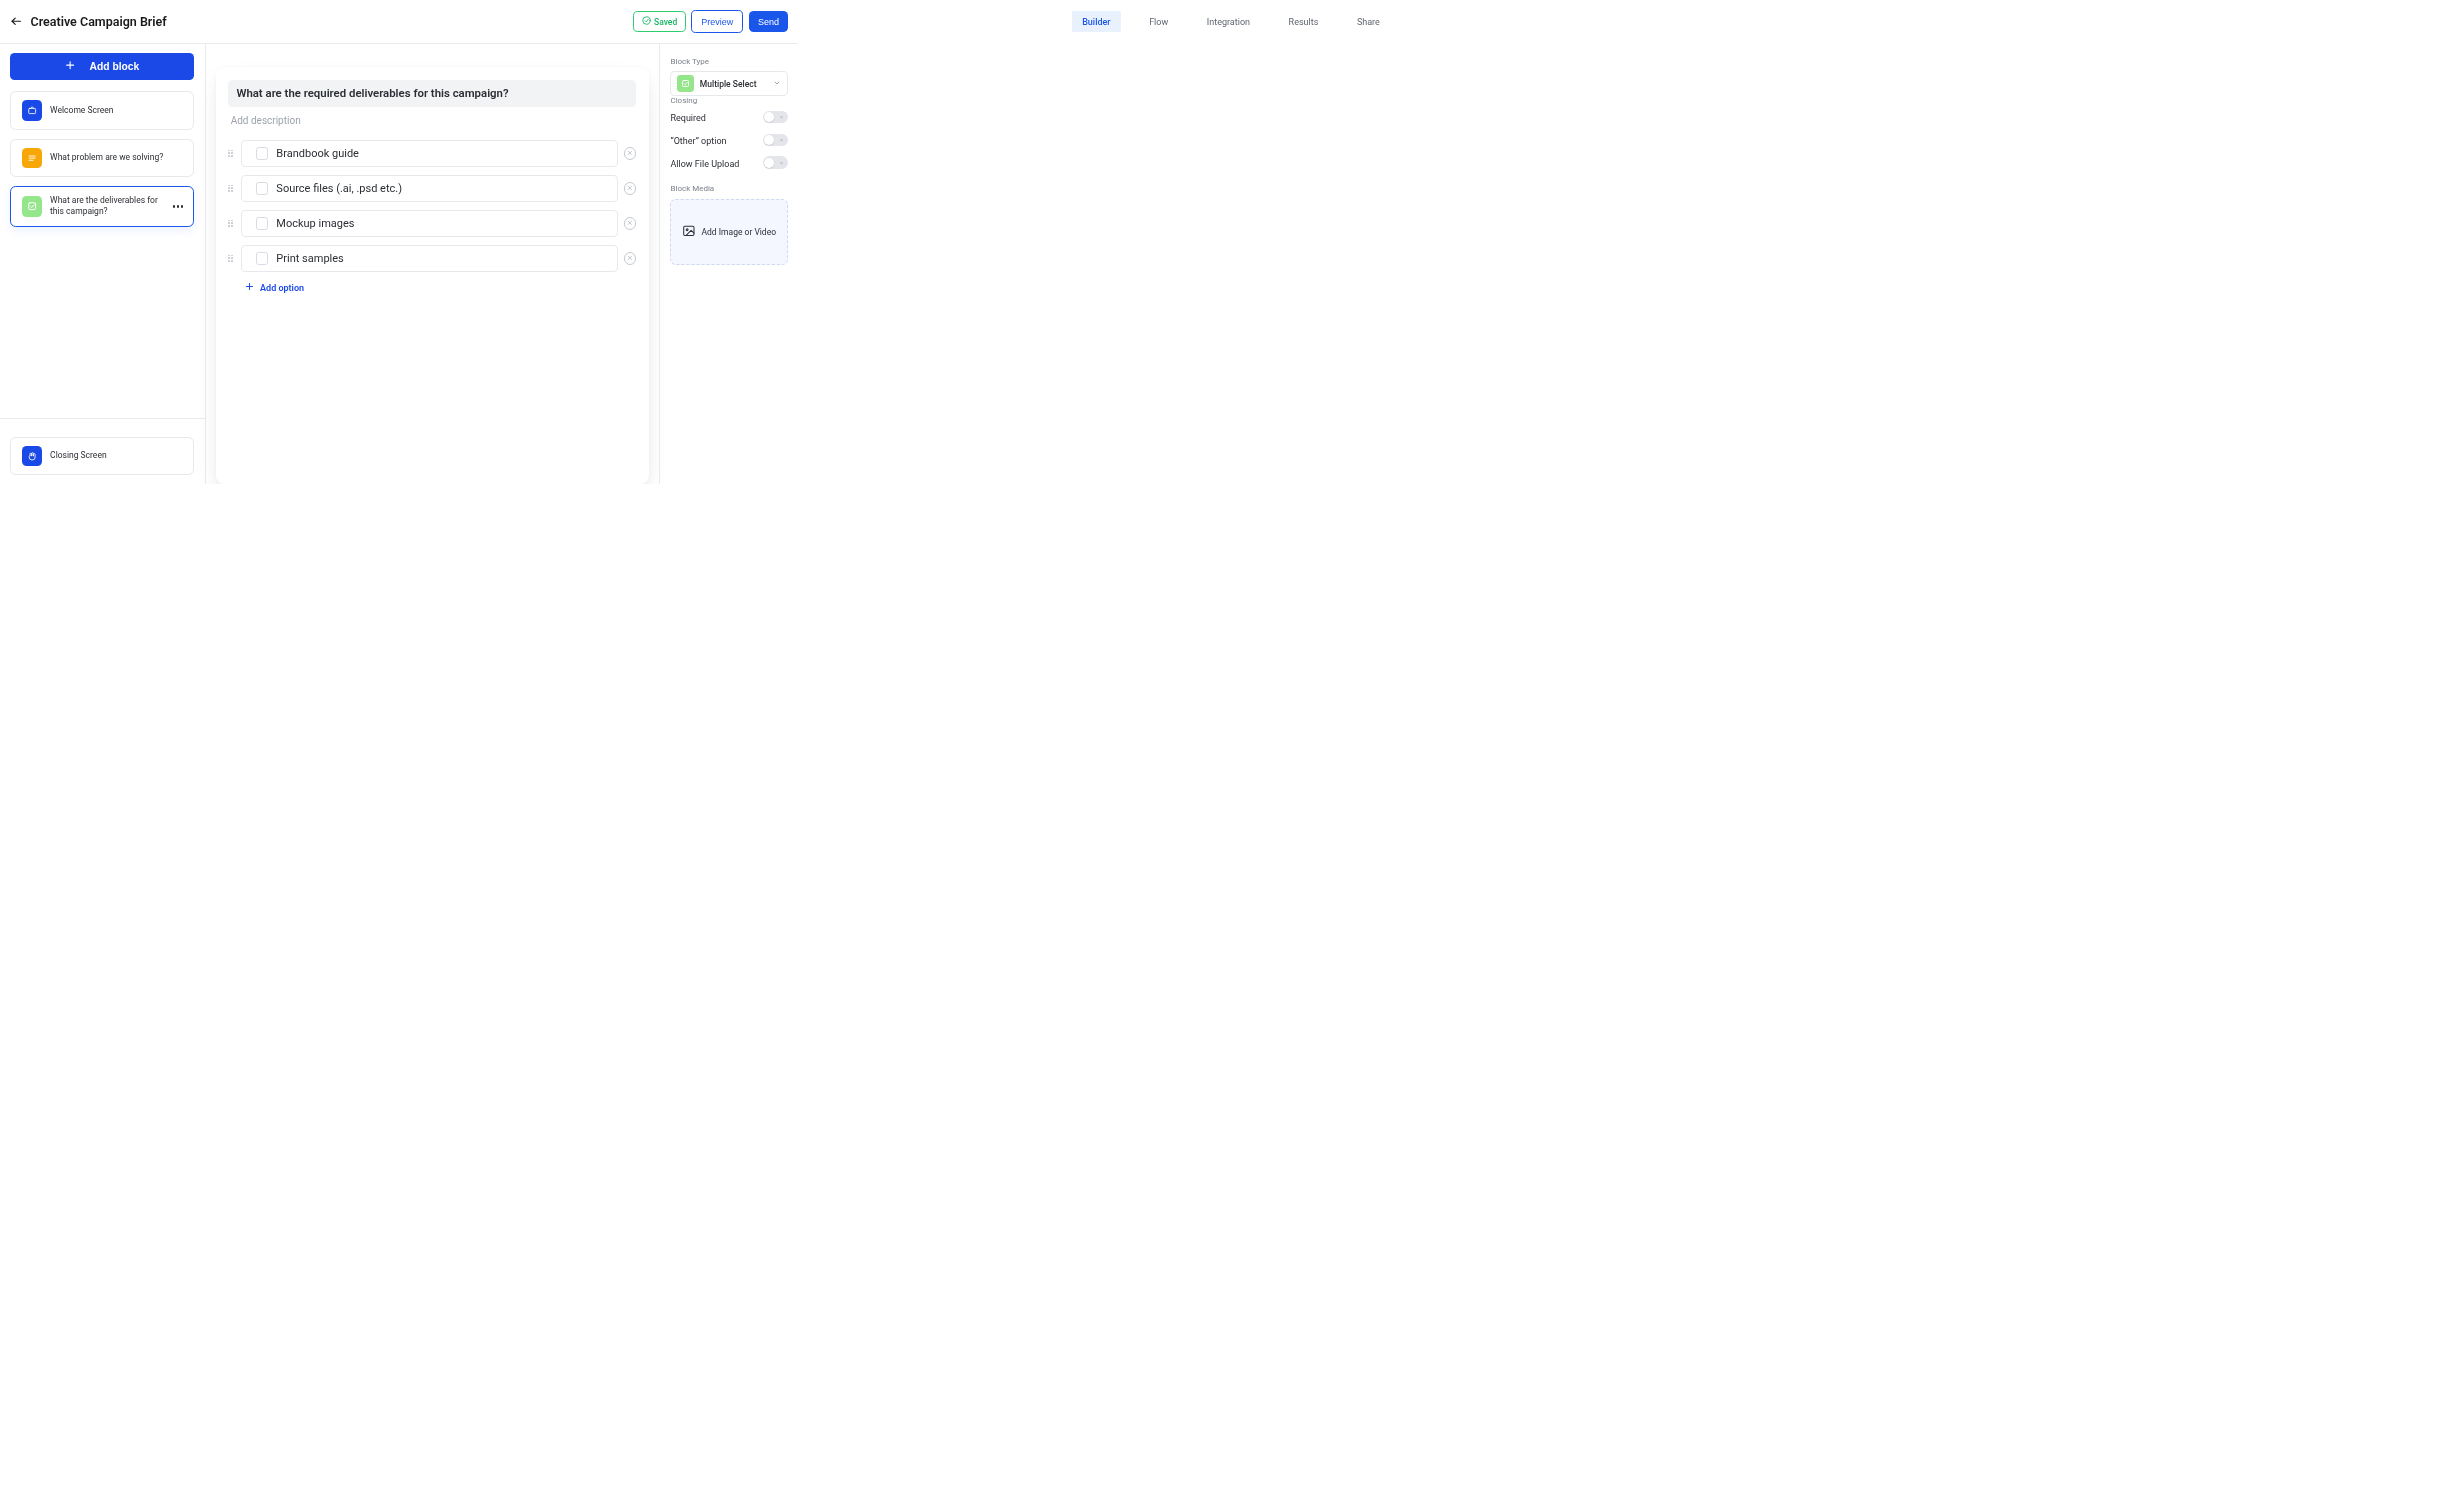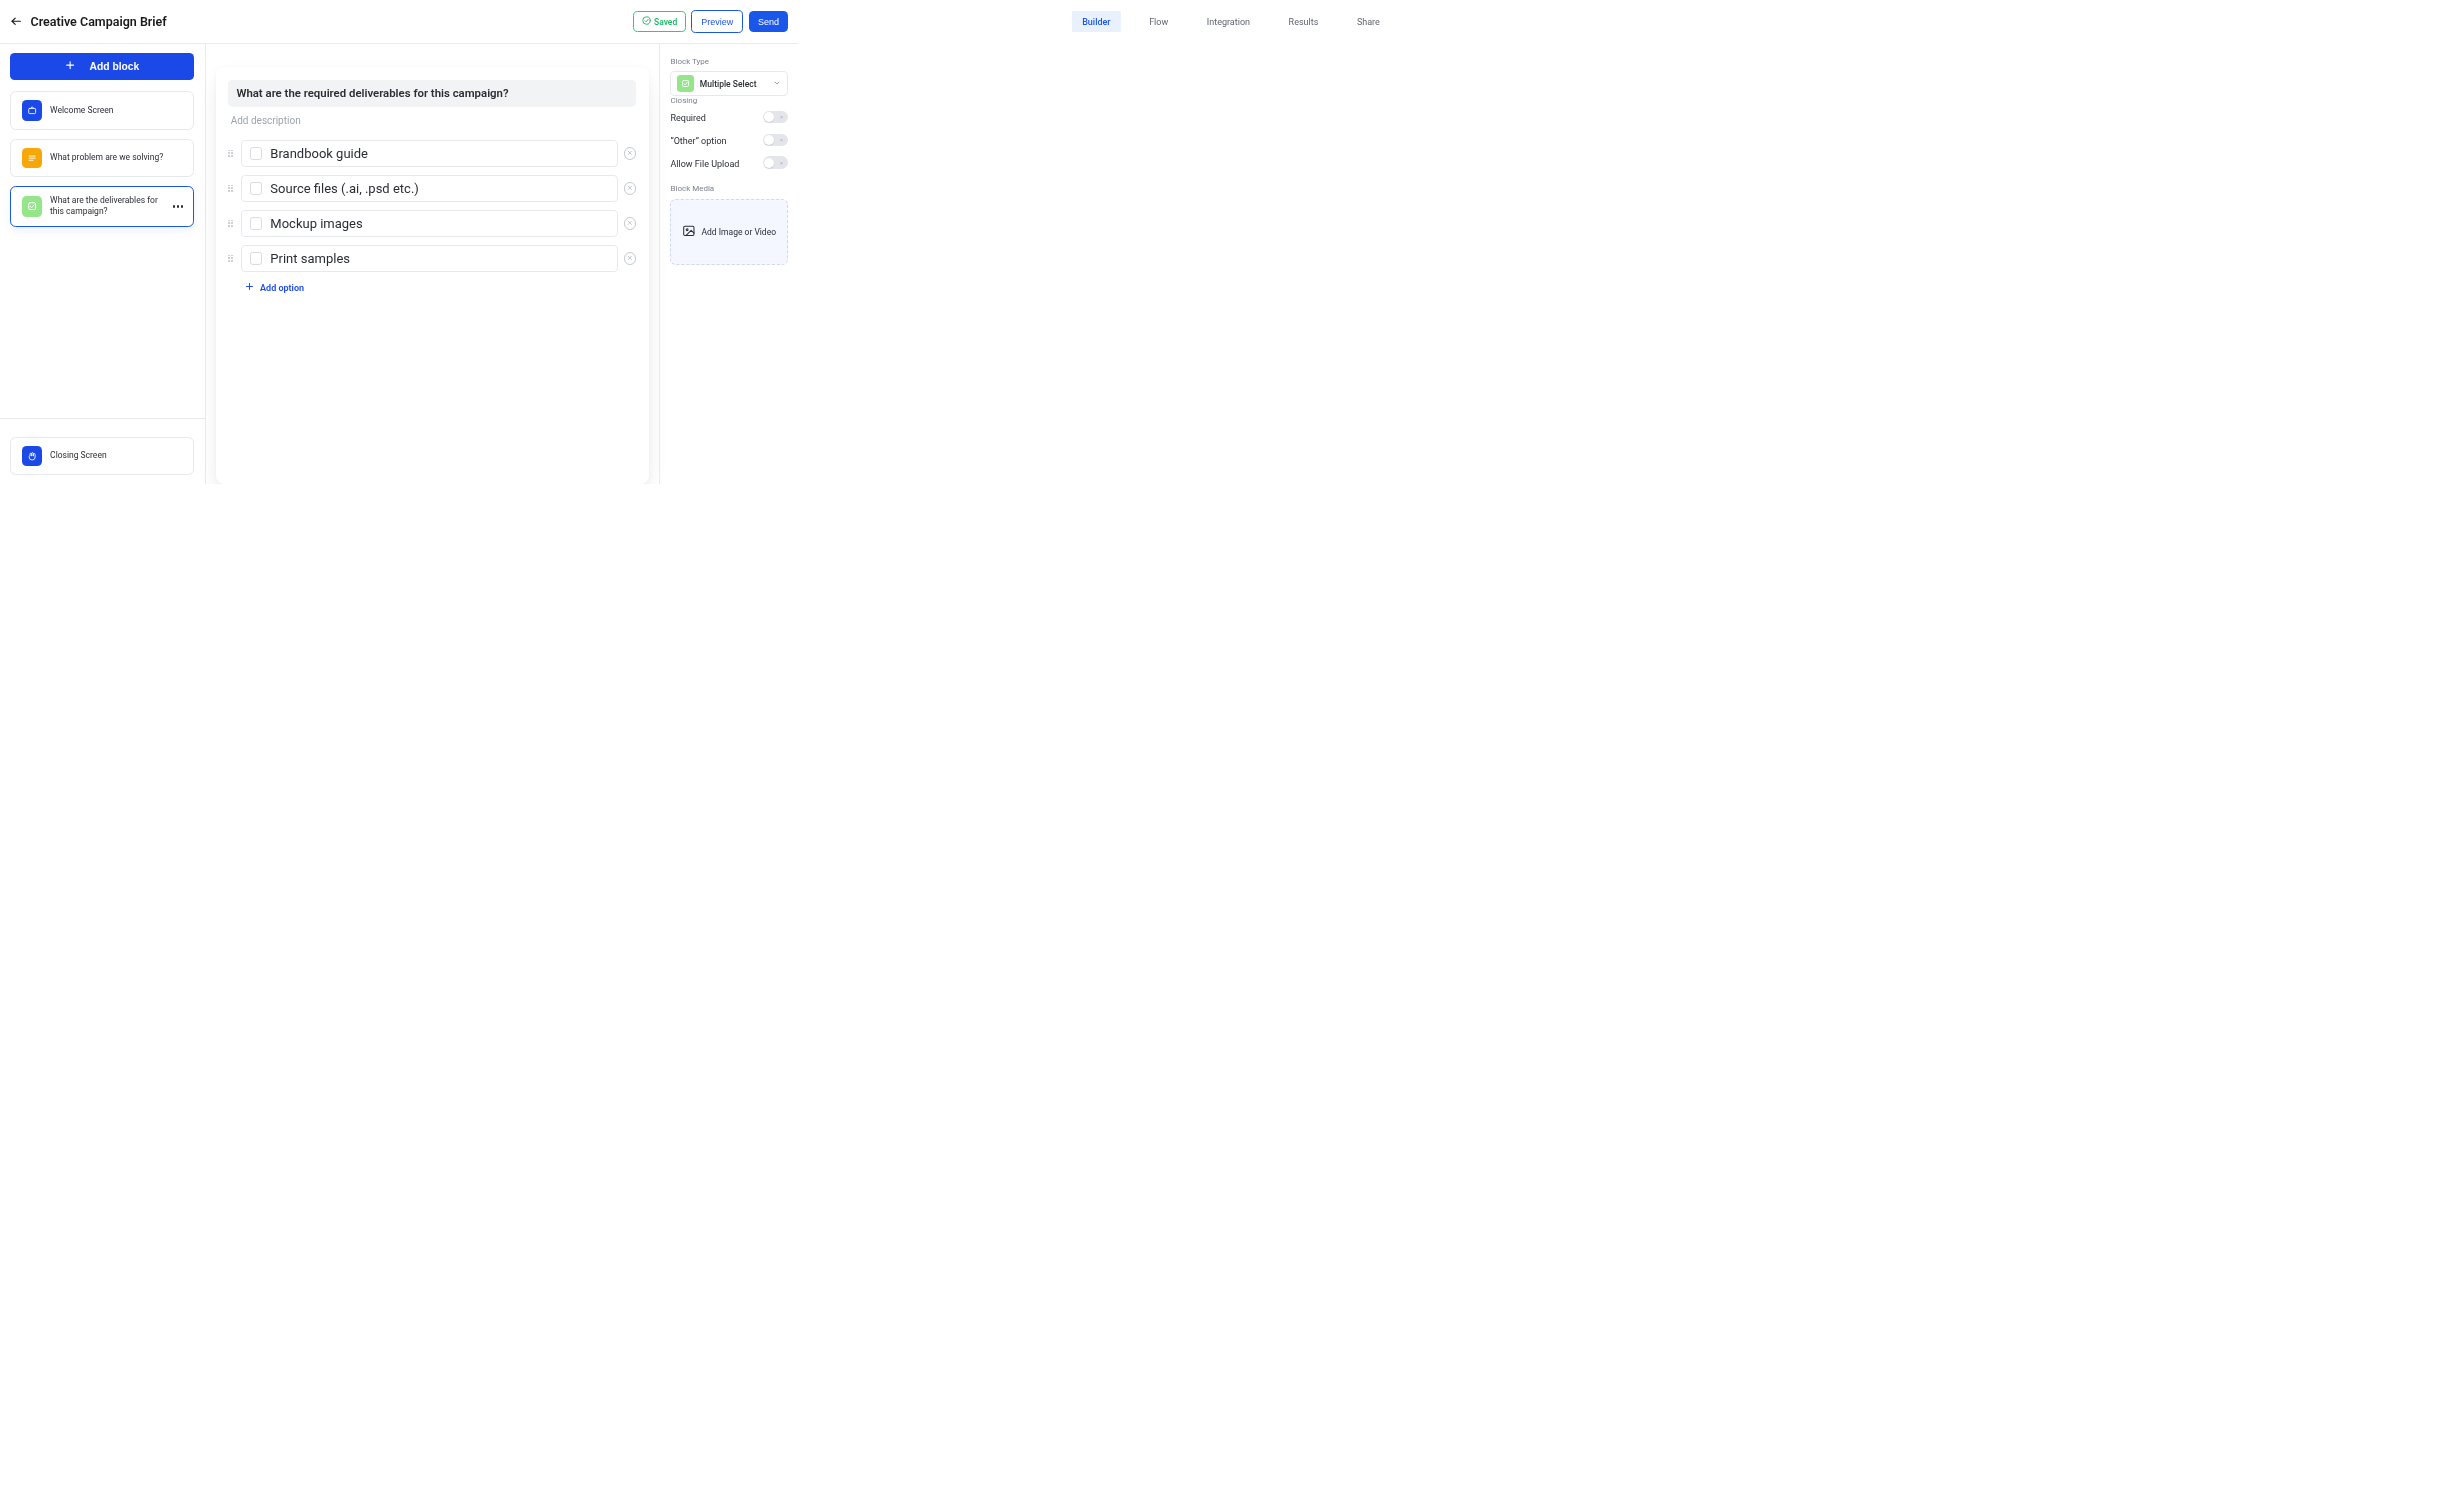--- a/index.html
+++ b/index.html
@@ -206,22 +206,22 @@
   }
   .drag-dots i{ width:1.7px;height:1.7px;background:#c6cad1;border-radius:50%;display:block; }
   .option-box {
     flex:1;
     border:0.6px solid #e6e8ec;
     border-radius:4.6px;
     height:27px;
     display:flex;
     align-items:center;
     gap:8px;
-    padding:0 8px;
-    font-size:13px;
+    padding:0 14px;
+    font-size:11px;
     color:#2b2e34;
   }
   .chk {
     width:12.5px;height:12.5px;border:0.9px solid #d8dbe1;border-radius:2.8px;flex-shrink:0;
   }
   .remove-btn {
     width:12.5px;height:12.5px;border:0.9px solid #c6cad1;border-radius:50%;display:flex;align-items:center;justify-content:center;cursor:pointer;flex-shrink:0;color:#9da3ad;
   }
   .add-option {
     display:flex;align-items:center;gap:5.7px;color:#1a49e8;font-weight:600;font-size:9px;margin-top:10.3px;margin-left:17px;cursor:pointer;

